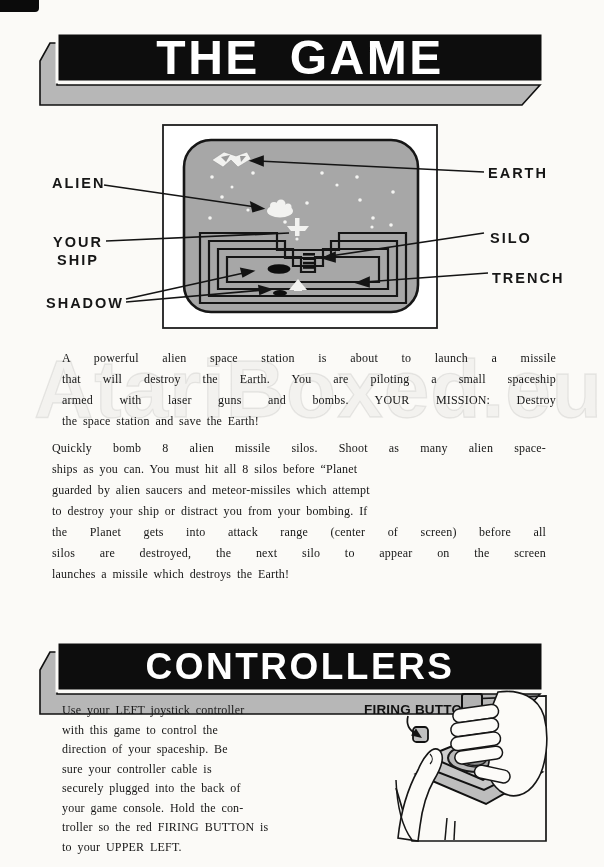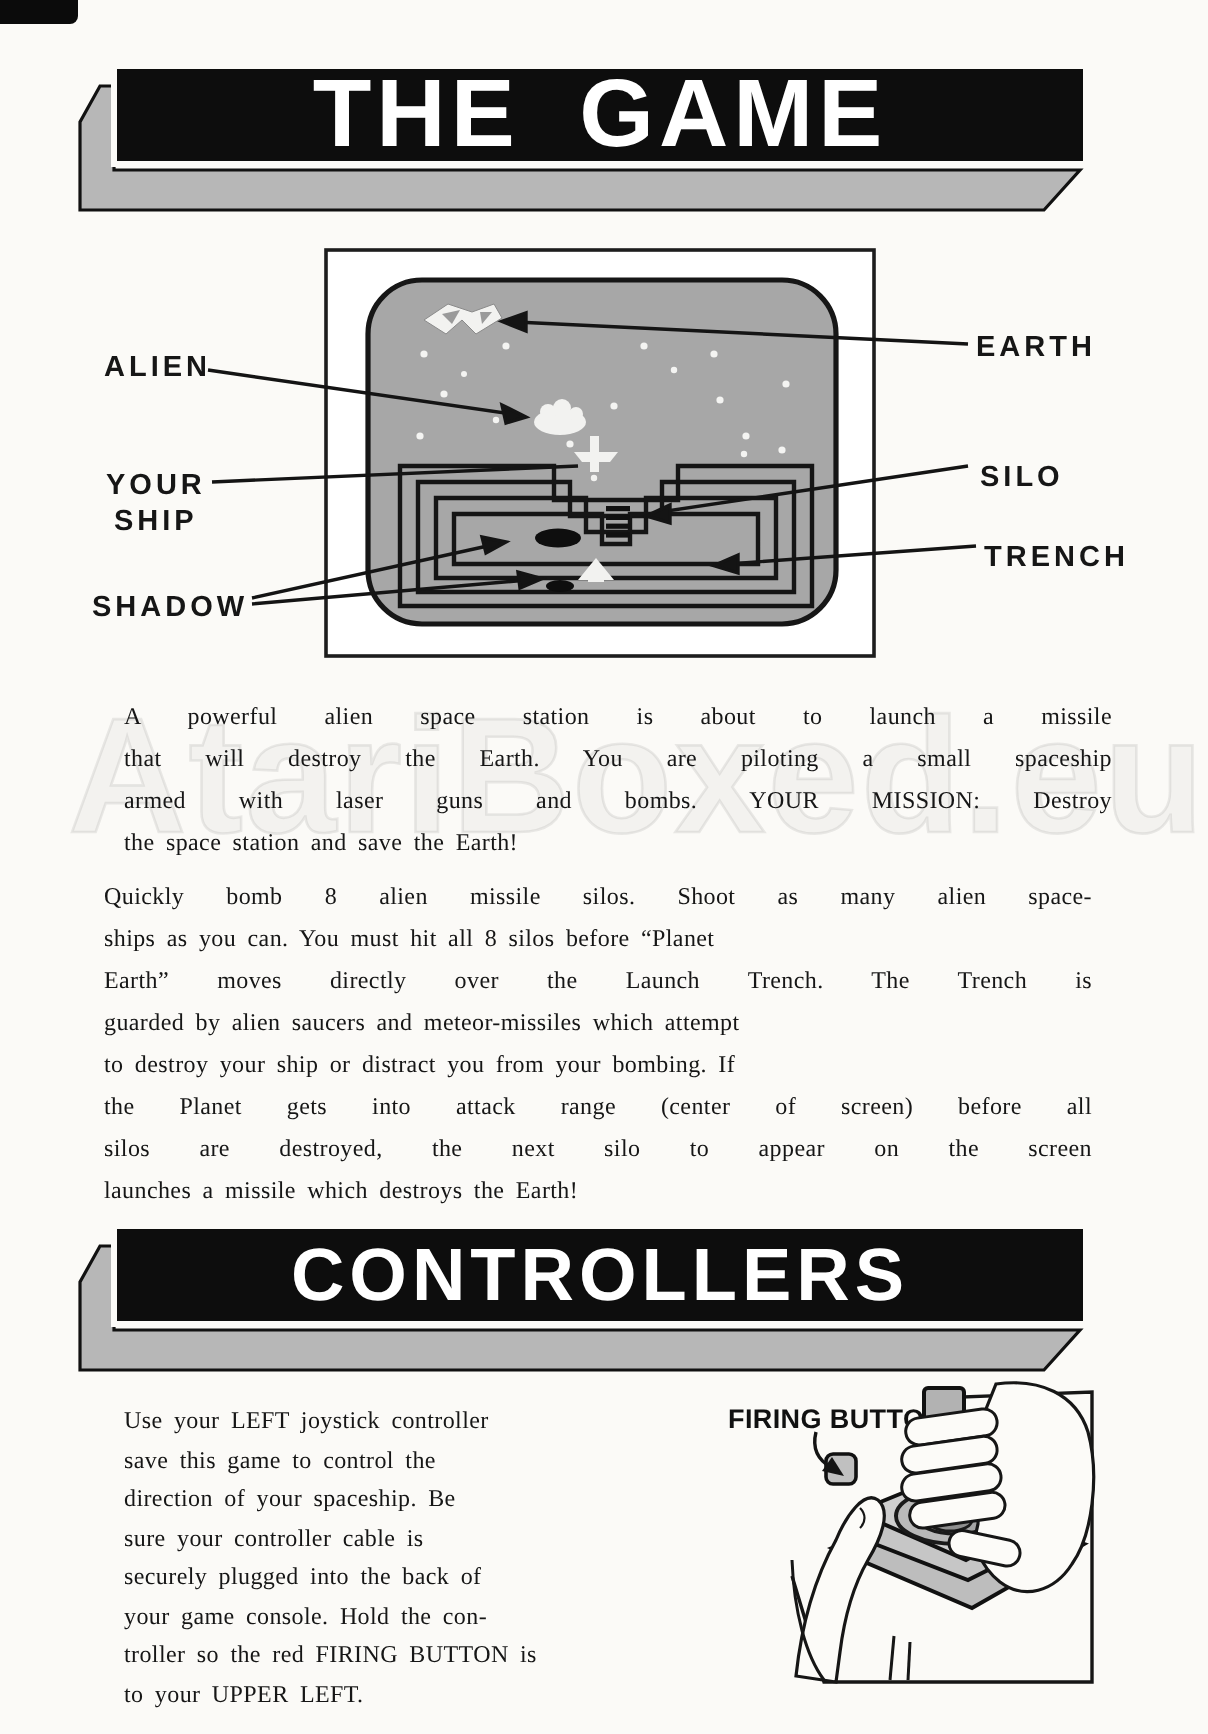--- a/index.html
+++ b/index.html
@@ -142,39 +142,38 @@
 <div class="abs para p1">
   <div class="ln jl">A powerful alien space station is about to launch a missile</div>
   <div class="ln jl">that will destroy the Earth. You are piloting a small spaceship</div>
   <div class="ln jl">armed with laser guns and bombs. YOUR MISSION: Destroy</div>
   <div class="ln">the space station and save the Earth!</div>
 </div>
 
 <div class="abs para p2">
   <div class="ln jl">Quickly bomb 8 alien missile silos. Shoot as many alien space-</div>
   <div class="ln">ships as you can. You must hit all 8 silos before “Planet</div>
-  <div class="ln jl">Earth” moves directly over the Launch Trench. The Trench is</div>
   <div class="ln">guarded by alien saucers and meteor-missiles which attempt</div>
   <div class="ln">to destroy your ship or distract you from your bombing. If</div>
   <div class="ln jl">the Planet gets into attack range (center of screen) before all</div>
   <div class="ln jl">silos are destroyed, the next silo to appear on the screen</div>
   <div class="ln">launches a missile which destroys the Earth!</div>
 </div>
 
-<div class="abs banner" style="top:613px">
+<div class="abs banner" style="top:642px">
   <svg width="604" height="80" viewBox="0 0 604 80">
     <polygon points="50,10 57,10 57,52 540,52 522,72 40,72 40,28" fill="#b7b7b7" stroke="#111" stroke-width="1.6"></polygon>
     <rect x="57" y="0" width="486" height="49" fill="#0d0d0d" stroke="#fbfaf7" stroke-width="3"></rect>
   </svg>
   <div class="btxt t2">CONTROLLERS</div>
 </div>
 
 <div class="abs para p3">
   <div class="ln">Use your LEFT joystick controller</div>
-  <div class="ln">save this game to control the</div>
+  <div class="ln">with this game to control the</div>
   <div class="ln">direction of your spaceship. Be</div>
   <div class="ln">sure your controller cable is</div>
   <div class="ln">securely plugged into the back of</div>
   <div class="ln">your game console. Hold the con-</div>
   <div class="ln">troller so the red FIRING BUTTON is</div>
   <div class="ln">to your UPPER LEFT.</div>
 </div>
 
 <div class="abs fbl">FIRING BUTTON</div>
 

